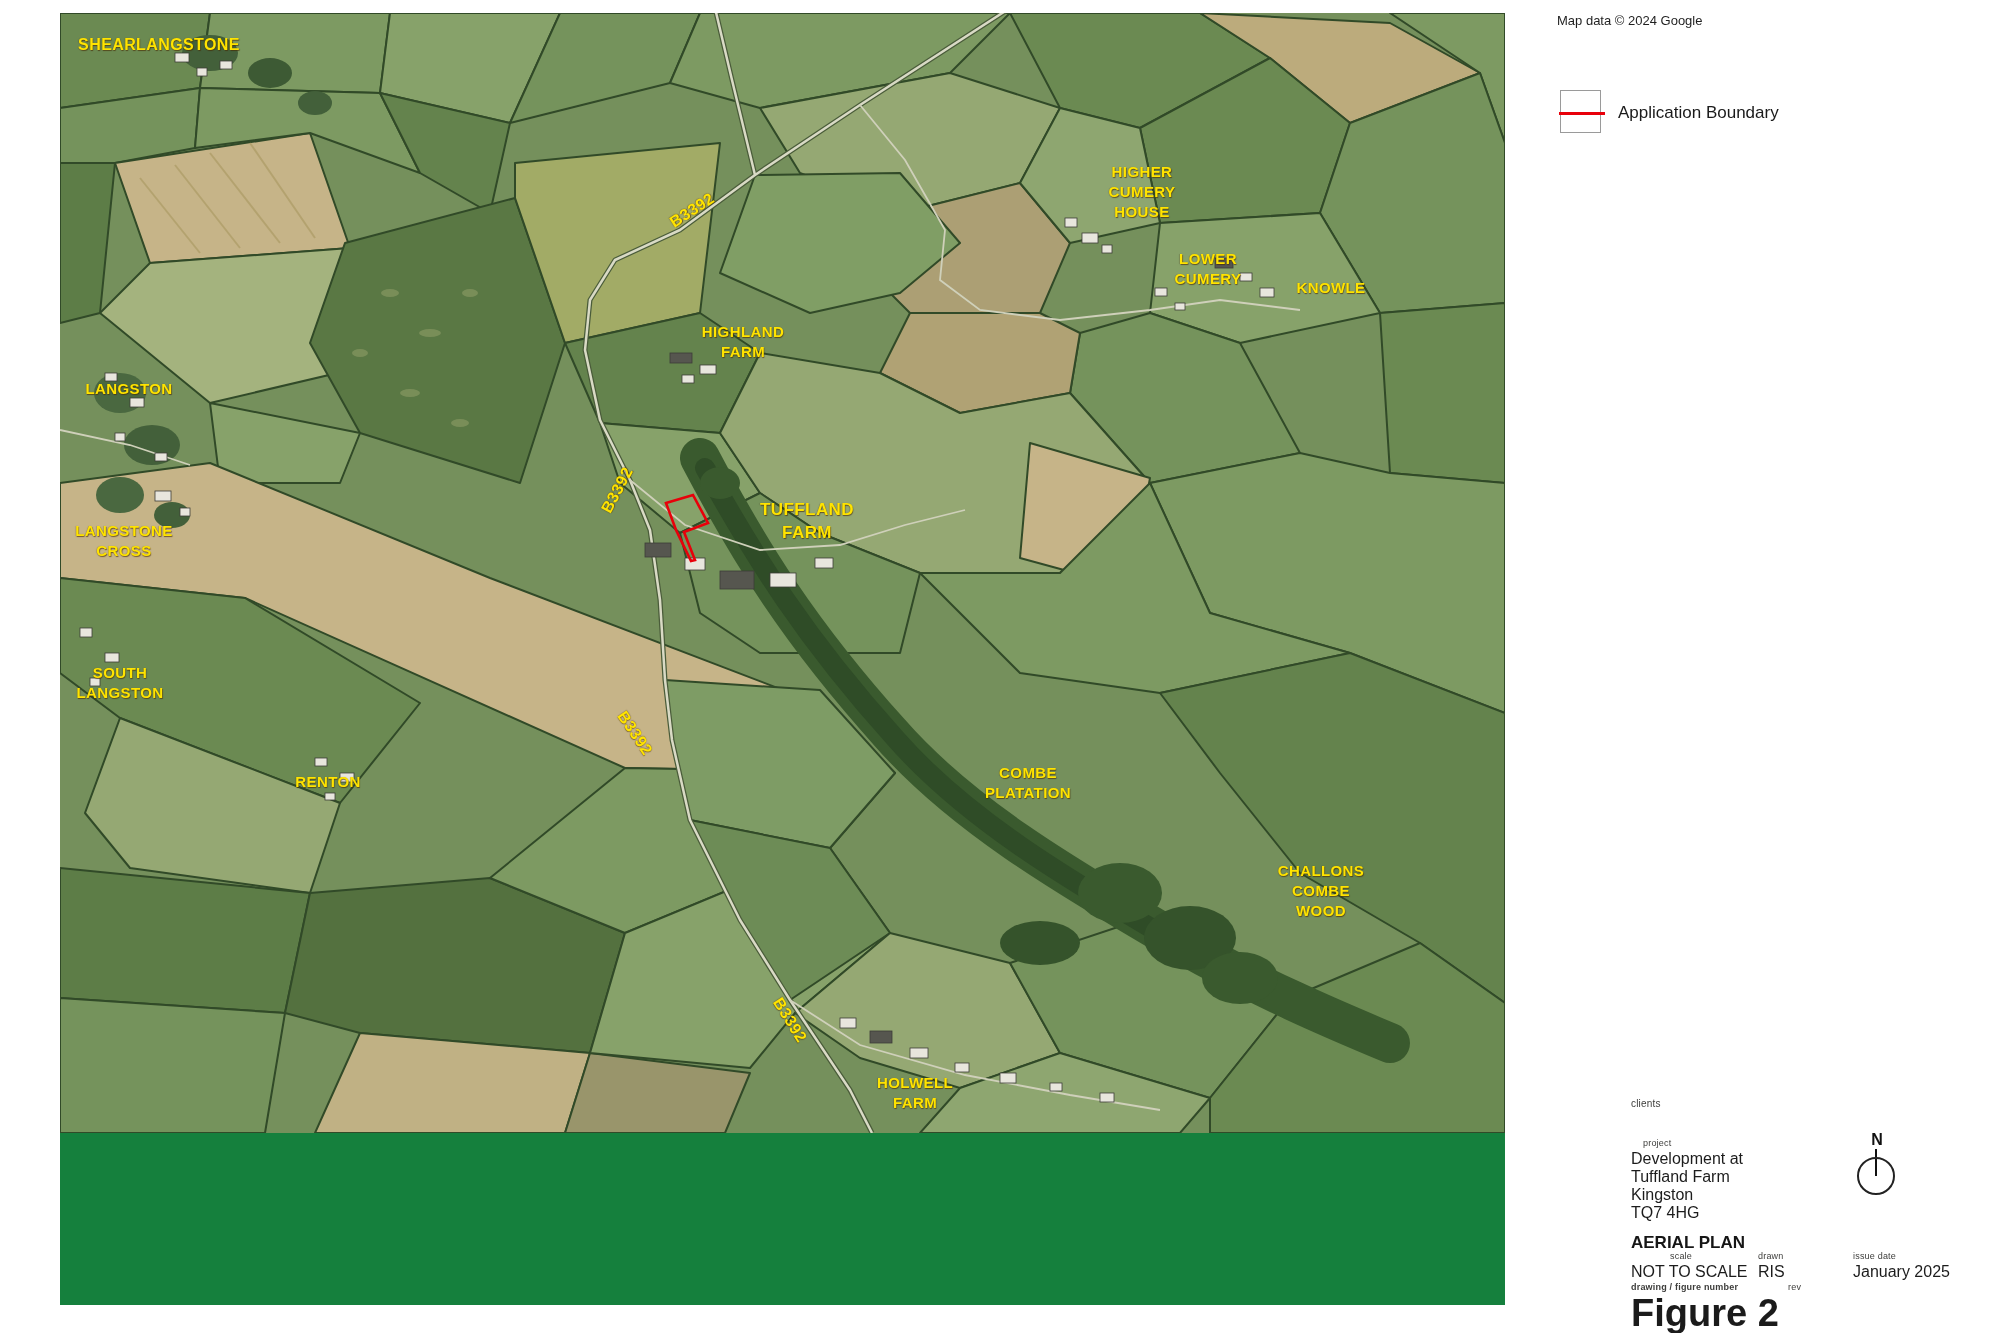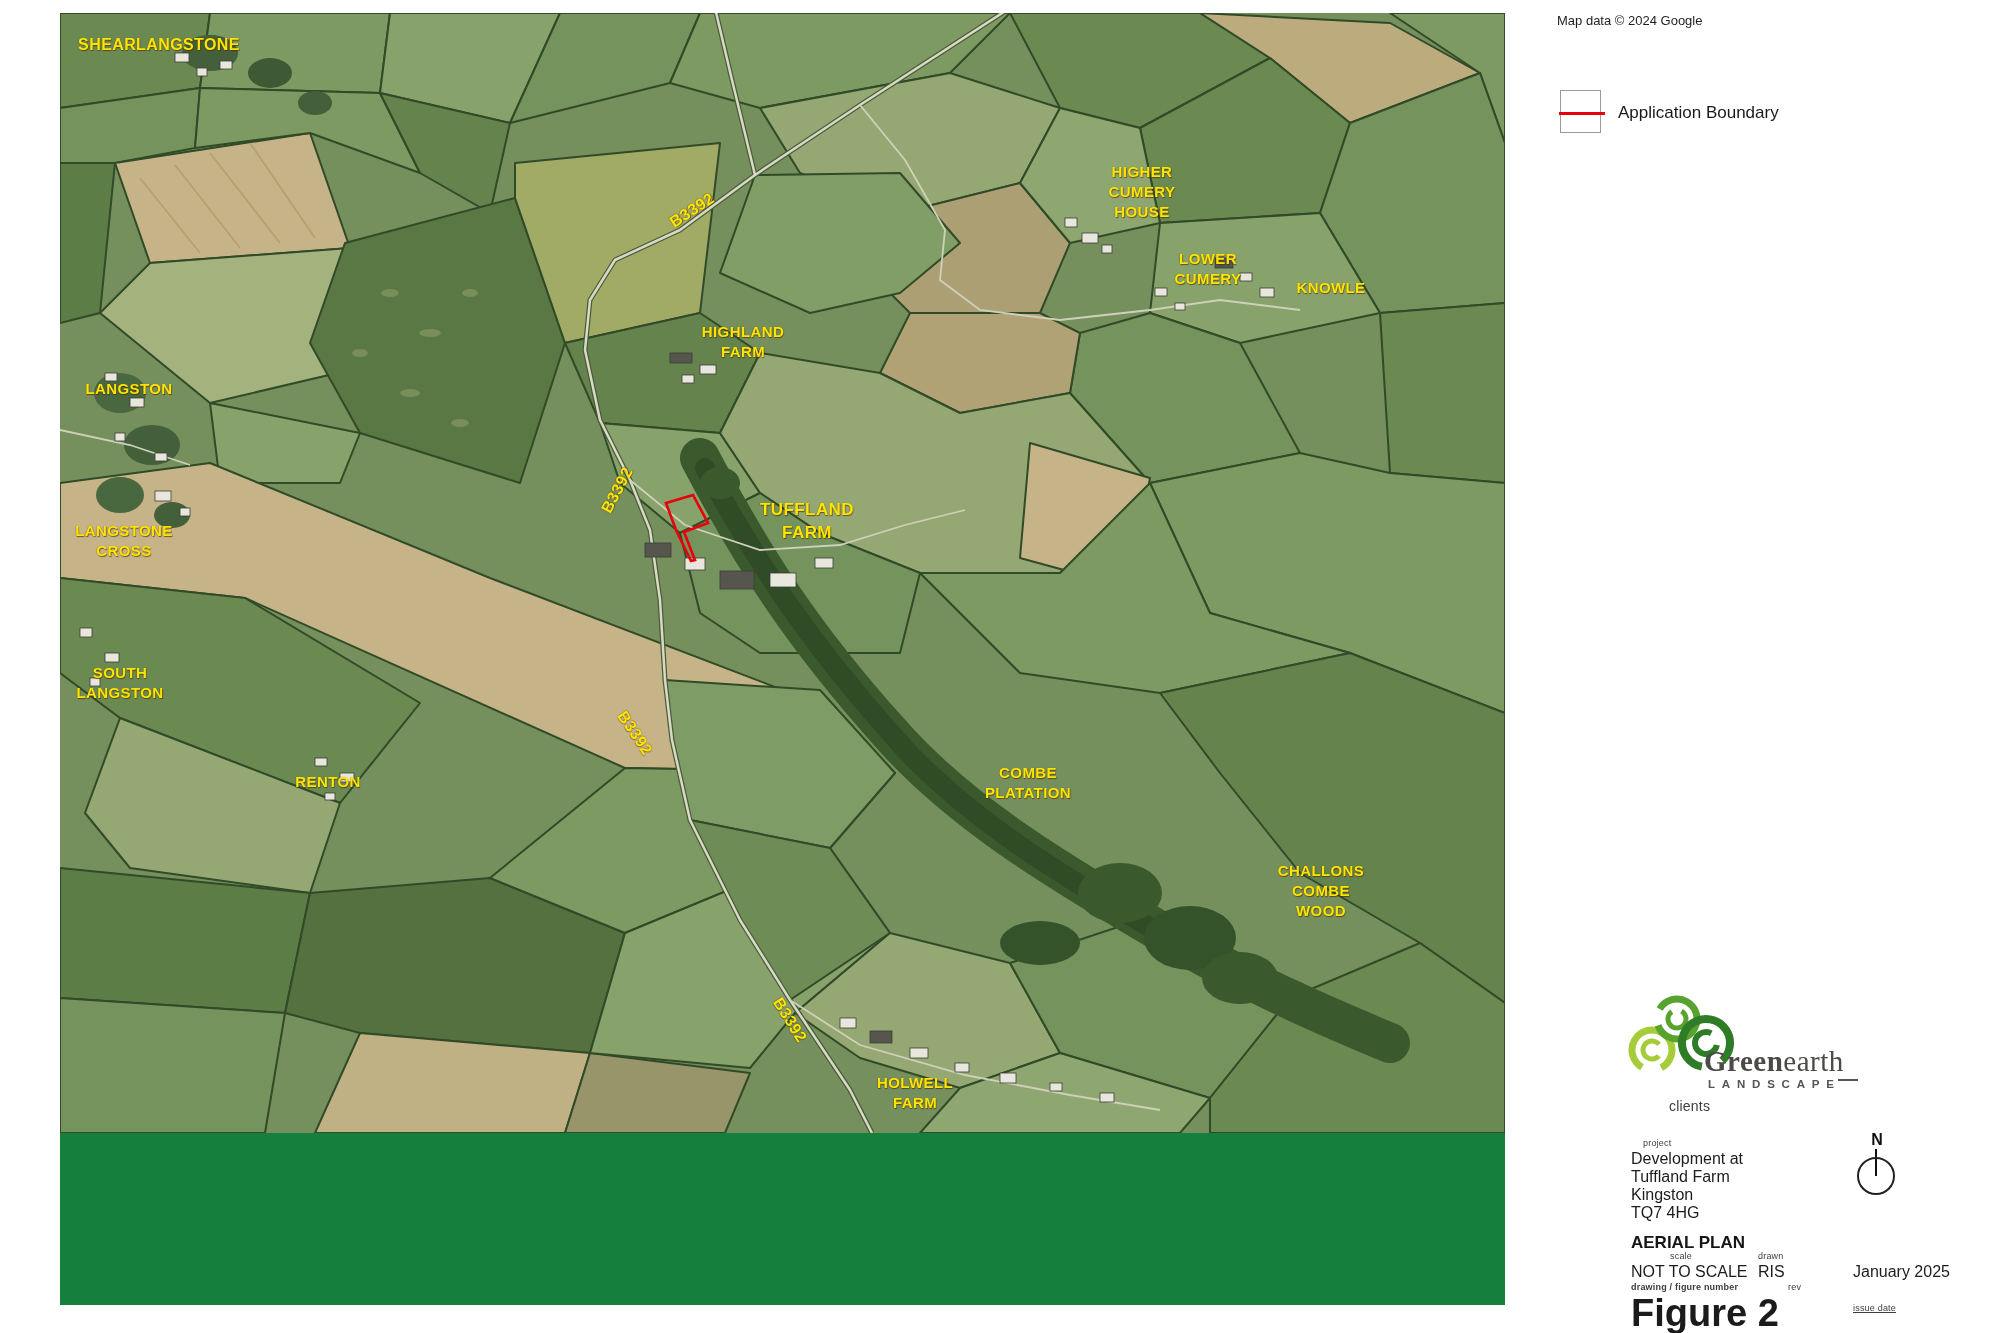--- a/index.html
+++ b/index.html
@@ -284,43 +284,21 @@
 
   <div class="attribution">Map data © 2024 Google</div>
 
   <div class="legend">
     <div class="legend-box">
       <div class="legend-line"></div>
     </div>
     <div class="legend-text">Application Boundary</div>
   </div>
 
-  <div class="logo-wrap">
-    <svg width="120" height="110" viewBox="0 0 120 110">
-
-      <g fill="none" stroke="#a6cd39">
-        <circle cx="24" cy="65" r="20" stroke-width="7" stroke-dasharray="105 21" transform="rotate(120 24 65)"></circle>
-        <circle cx="24" cy="65" r="9" stroke-width="5" stroke-dasharray="44 13" transform="rotate(40 24 65)"></circle>
-      </g>
-
-      <g fill="none" stroke="#58a32e">
-        <circle cx="49" cy="34" r="20" stroke-width="7" stroke-dasharray="108 18" transform="rotate(-150 49 34)"></circle>
-        <circle cx="49" cy="34" r="9" stroke-width="5" stroke-dasharray="46 11" transform="rotate(-60 49 34)"></circle>
-      </g>
-
-      <g fill="none" stroke="#2e7d26">
-        <circle cx="78" cy="58" r="24" stroke-width="8" stroke-dasharray="128 23" transform="rotate(100 78 58)"></circle>
-        <circle cx="78" cy="58" r="11" stroke-width="6" stroke-dasharray="55 14" transform="rotate(10 78 58)"></circle>
-      </g>
-    </svg>
-    <div class="brand"><b>Green</b><span>earth</span></div>
-    <div class="brand-sub">LANDSCAPE</div>
-    <div class="brand-rule"></div>
-  </div>
-  <div class="abs small-label" style="left:1669px;top:1098px;font-size:14px;">clients</div>
+  <div class="abs small-label" style="left:1631px;top:1098px;font-size:10px;">clients</div>
 
   <div class="abs small-label" style="left:1631px;top:1138px;padding-left:12px;">project</div>
   <div class="abs value" style="left:1631px;top:1150px;">
     <div class="proj-line">Development at</div>
     <div class="proj-line">Tuffland Farm</div>
     <div class="proj-line">Kingston</div>
     <div class="proj-line">TQ7 4HG</div>
   </div>
 
   <div class="north-n">N</div>
@@ -328,21 +306,21 @@
   <div class="north-circle"></div>
 
   <div class="abs aerial-title" style="left:1631px;top:1233px;">AERIAL PLAN</div>
 
   <div class="abs small-label" style="left:1670px;top:1251px;">scale</div>
   <div class="abs value" style="left:1631px;top:1263px;">NOT TO SCALE</div>
 
   <div class="abs small-label" style="left:1758px;top:1251px;">drawn</div>
   <div class="abs value" style="left:1758px;top:1263px;">RIS</div>
 
-  <div class="abs small-label" style="left:1853px;top:1303px;text-decoration:underline;">issue date</div>
+  <div class="abs small-label" style="left:1853px;top:1251px;">issue date</div>
   <div class="abs value" style="left:1853px;top:1263px;">January 2025</div>
 
   <div class="abs small-label" style="left:1631px;top:1282px;font-weight:bold;">drawing / figure number</div>
   <div class="abs small-label" style="left:1768px;top:1282px;padding-left:20px;">rev</div>
 
   <div class="abs figure" style="left:1631px;top:1292px;">Figure 2</div>
 
 </div>
 
 </body></html>

